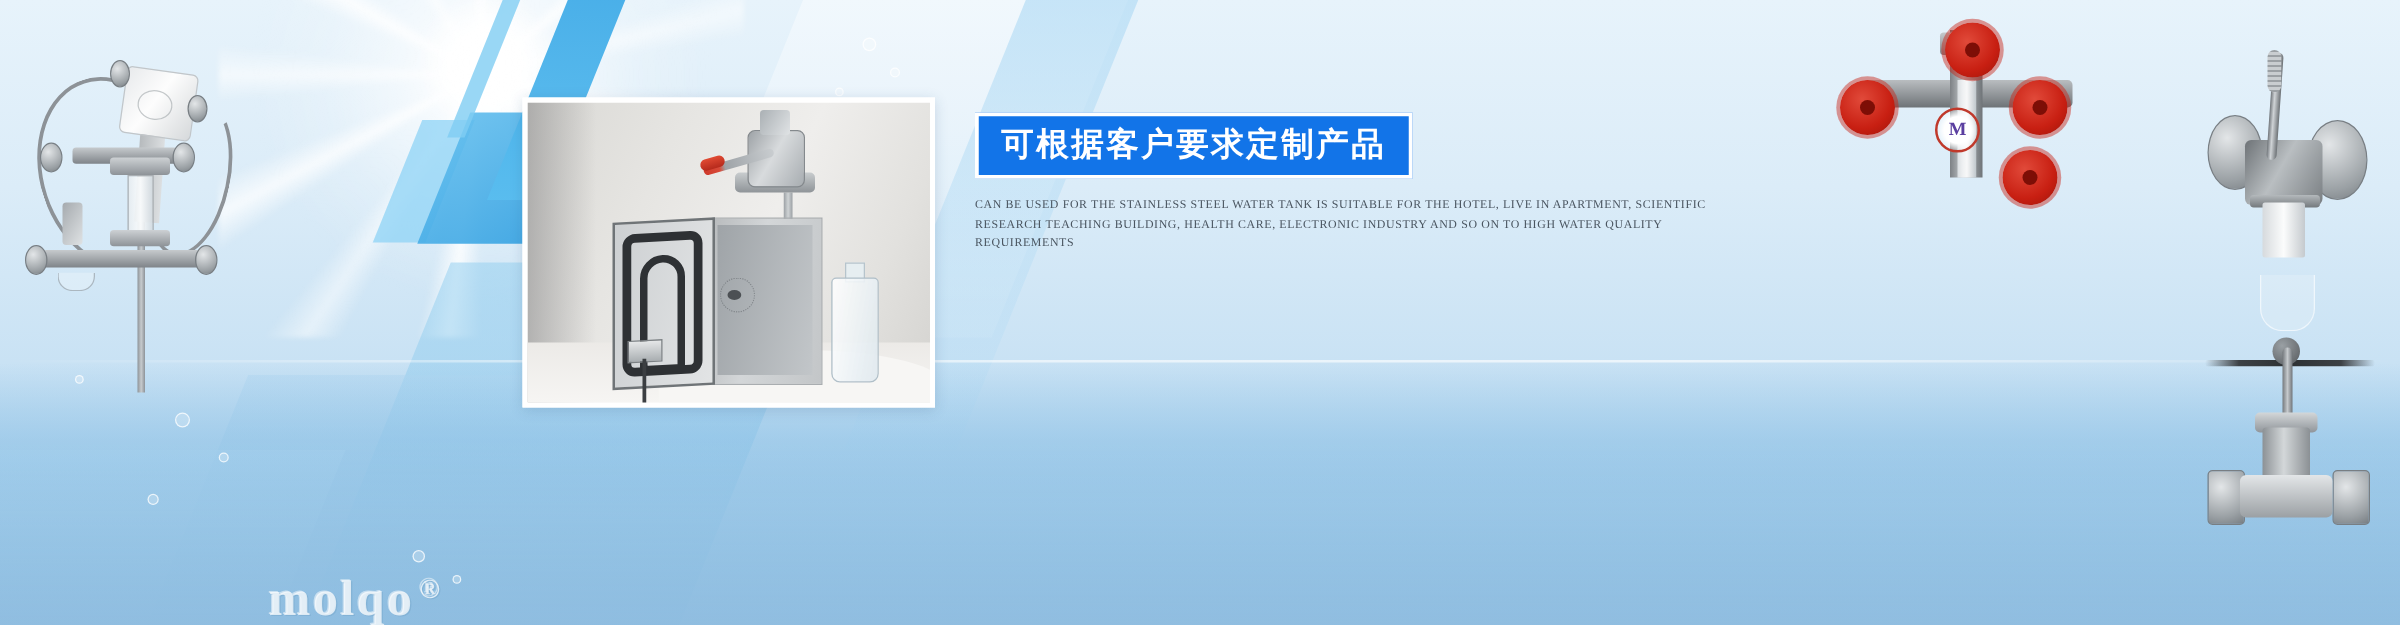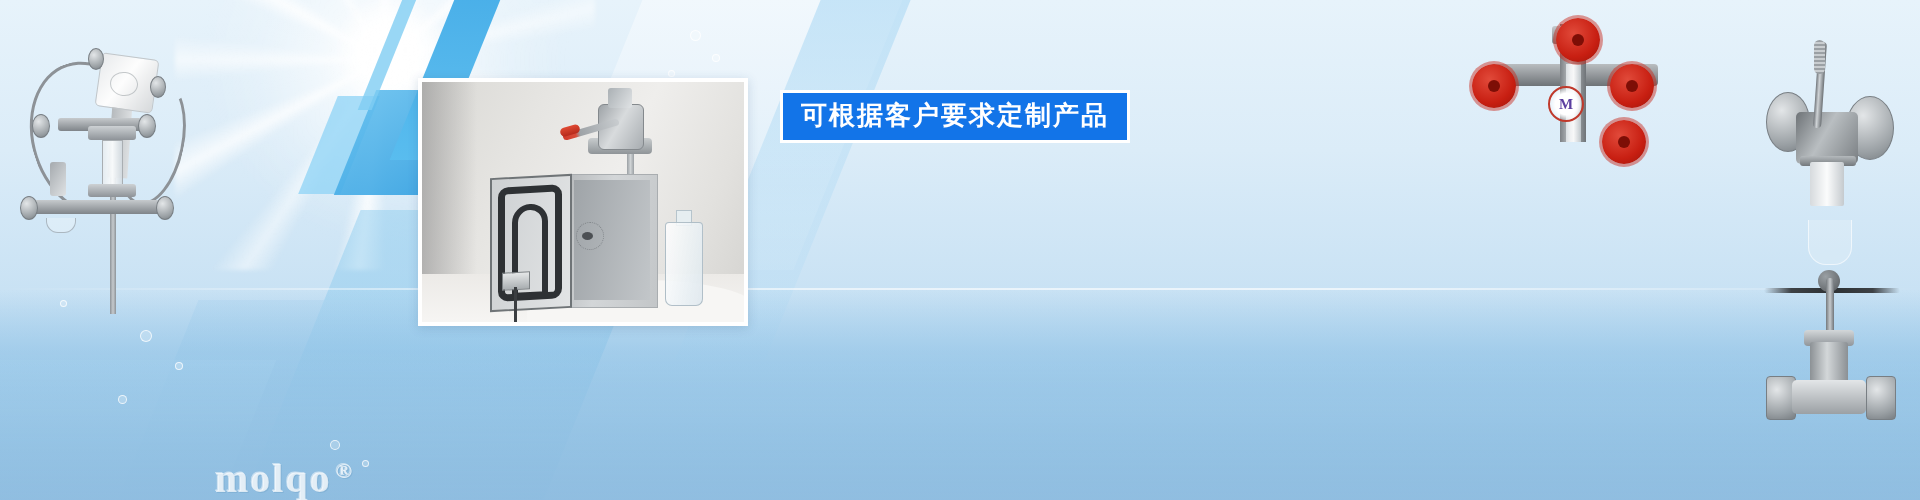--- a/index.html
+++ b/index.html
@@ -313,19 +313,20 @@
     <div class="stem"></div>
     <div class="cap"></div>
     <div class="bonnet"></div>
     <div class="flange fl-l"></div>
     <div class="flange fl-r"></div>
     <div class="bod"></div>
   </div>
 
   <div class="copy">
     <div><span class="headline-2">可根据客户要求定制产品</span></div>
+    <div class="eng">CAN BE USED FOR THE STAINLESS STEEL WATER TANK IS SUITABLE FOR THE HOTEL, LIVE IN APARTMENT, SCIENTIFIC RESEARCH TEACHING BUILDING, HEALTH CARE, ELECTRONIC INDUSTRY AND SO ON TO HIGH WATER QUALITY REQUIREMENTS</div>
   </div>
 
   <div class="watermark">
     <span>molqo</span><span class="reg">®</span>
   </div>
 
 </div>
 
 </body></html>

